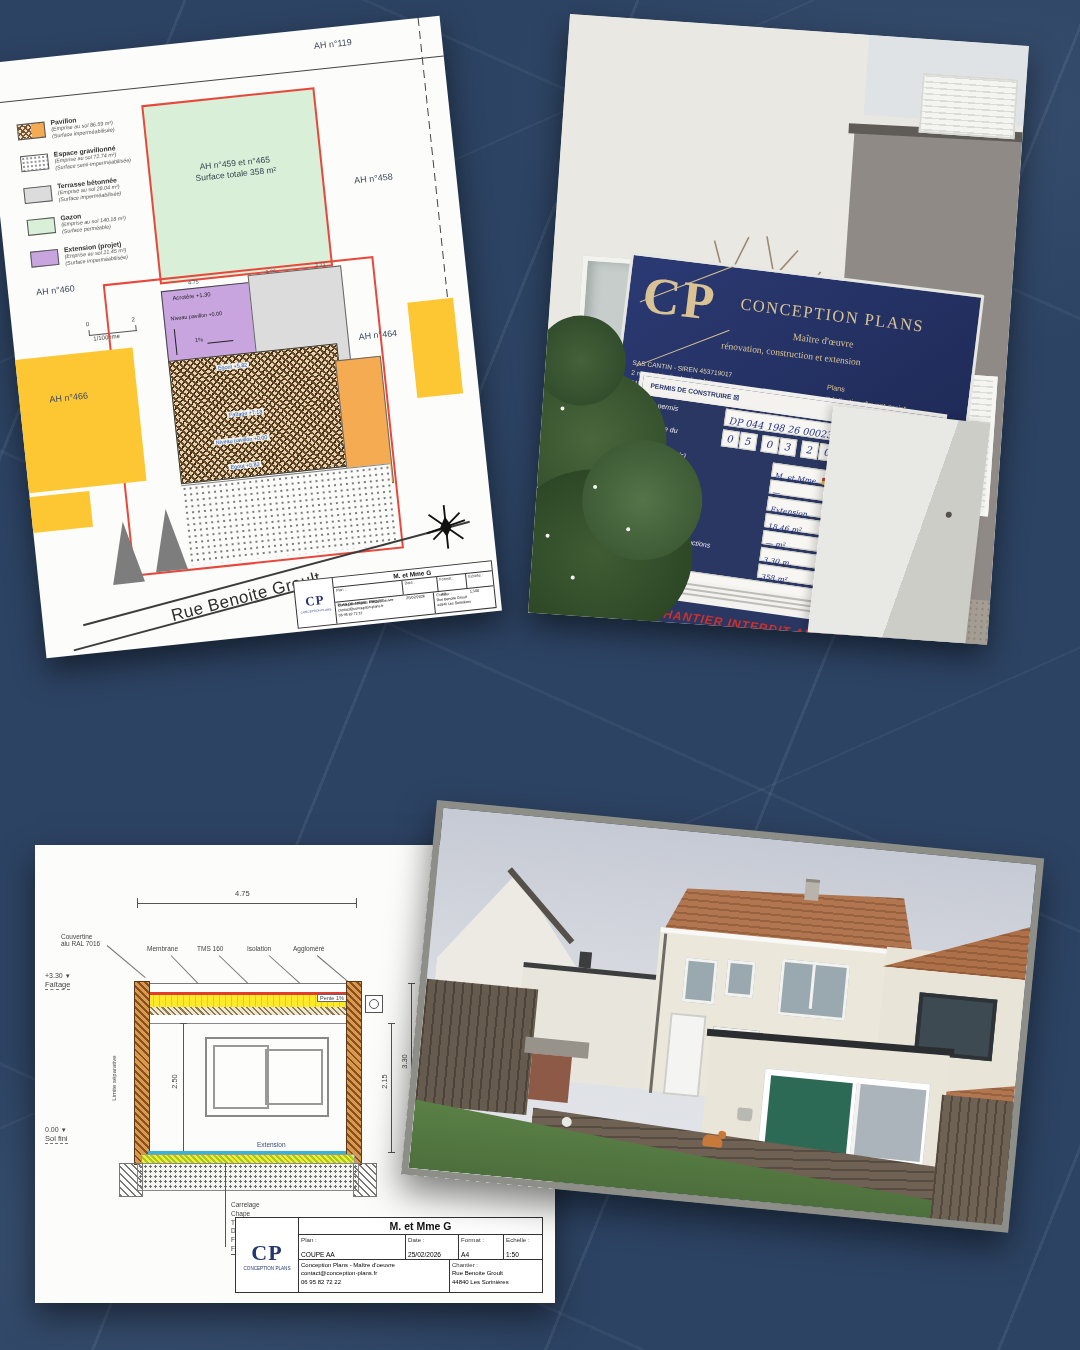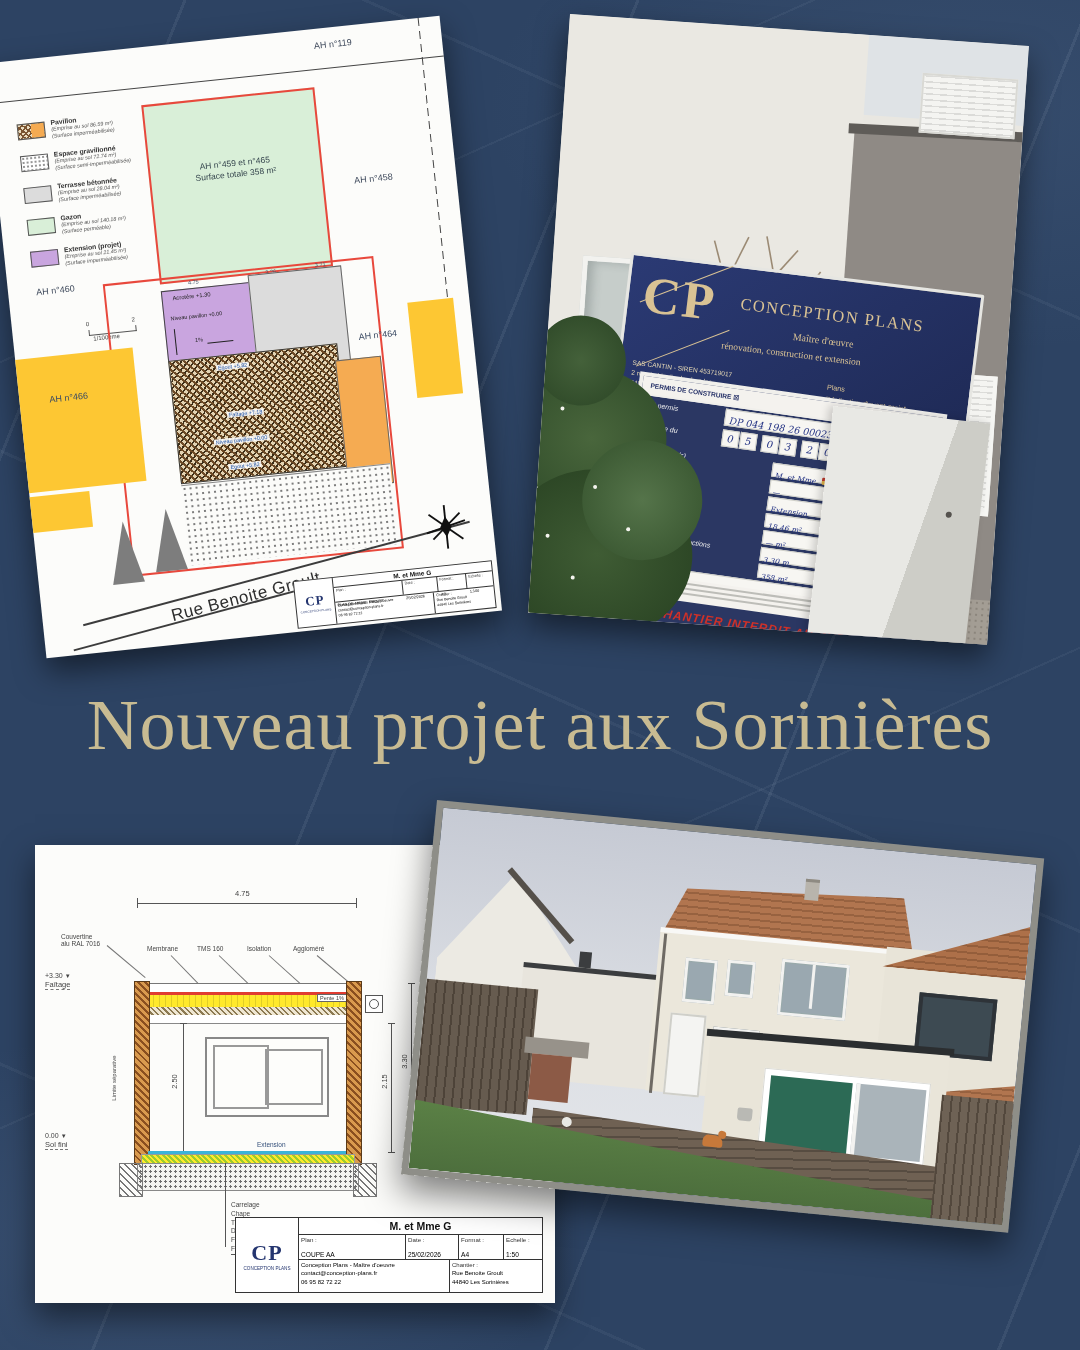--- a/index.html
+++ b/index.html
@@ -401,21 +401,20 @@
     <div class="blob" style="left:-30px;top:452px;width:190px;height:170px;background:radial-gradient(#3f5c34,#263f20);"></div>
     <div class="blob" style="left:46px;top:420px;width:120px;height:120px;background:radial-gradient(#55744a,#34512c);"></div>
     <div class="blob" style="left:-10px;top:300px;width:90px;height:90px;background:radial-gradient(#44613a,#2b4525);"></div>
     <div class="flower" style="left:18px;top:392px;"></div>
     <div class="flower" style="left:56px;top:468px;"></div>
     <div class="flower" style="left:12px;top:520px;"></div>
     <div class="flower" style="left:92px;top:508px;"></div>
     <div class="flower" style="left:40px;top:560px;"></div>
   </div>
 
-  <div id="headline">Nouveau projet aux Sorinières</div>
 
   <div id="coupe" class="paper">
 
     <div class="dimline" style="left:102px;top:58px;width:220px;height:1px;"></div>
     <div class="dimline" style="left:102px;top:53px;width:1px;height:10px;"></div>
     <div class="dimline" style="left:321px;top:53px;width:1px;height:10px;"></div>
     <div class="cp-t" style="left:200px;top:44px;">4.75</div>
 
     <div class="cp-t cp-small" style="left:26px;top:88px;">
       <div>Couvertine</div>
@@ -454,21 +453,21 @@
     <div class="cp-t rot90" style="left:56px;top:230px;font-size:6px;">Limite séparative</div>
 
     <div class="abs" style="left:170px;top:192px;width:120px;height:76px;border:2px solid #888;background:#fdfdfb;">
       <div class="abs" style="left:6px;top:6px;width:52px;height:60px;border:2px solid #999;"></div>
       <div class="abs" style="left:58px;top:10px;width:54px;height:52px;border:2px solid #999;"></div>
     </div>
 
     <div class="vdim" style="left:148px;top:178px;height:130px;"></div>
     <div class="cp-t rot90" style="left:132px;top:232px;">2.50</div>
 
-    <div class="cp-t" style="left:10px;top:286px;">
+    <div class="cp-t" style="left:10px;top:280px;">
       <span style="font-size:7px;">0.00</span>
       <span style="font-size:6px;">▼</span><br>
       <span style="border-bottom:1px dashed #777;">Sol fini</span>
     </div>
     <div class="cp-t cp-small" style="left:222px;top:296px;color:#35507a;">Extension</div>
 
     <div class="abs" style="left:113px;top:306px;width:198px;height:3px;background:#3bb3d8;"></div>
     <div class="abs" style="left:106px;top:309px;width:212px;height:9px;background:repeating-linear-gradient(45deg,#9ccc2e 0 2px,#ffe92b 2px 4px);border:1px solid #999;"></div>
     <div class="abs" style="left:102px;top:318px;width:220px;height:26px;background-image:radial-gradient(#6d6d6d 1px,transparent 1.1px);background-size:5px 5px;background-color:#f4f4f1;border:1px solid #888;"></div>
     <div class="abs" style="left:84px;top:318px;width:22px;height:32px;background:repeating-linear-gradient(45deg,#777 0 1.5px,transparent 1.5px 5px);border:1px solid #777;"></div>

